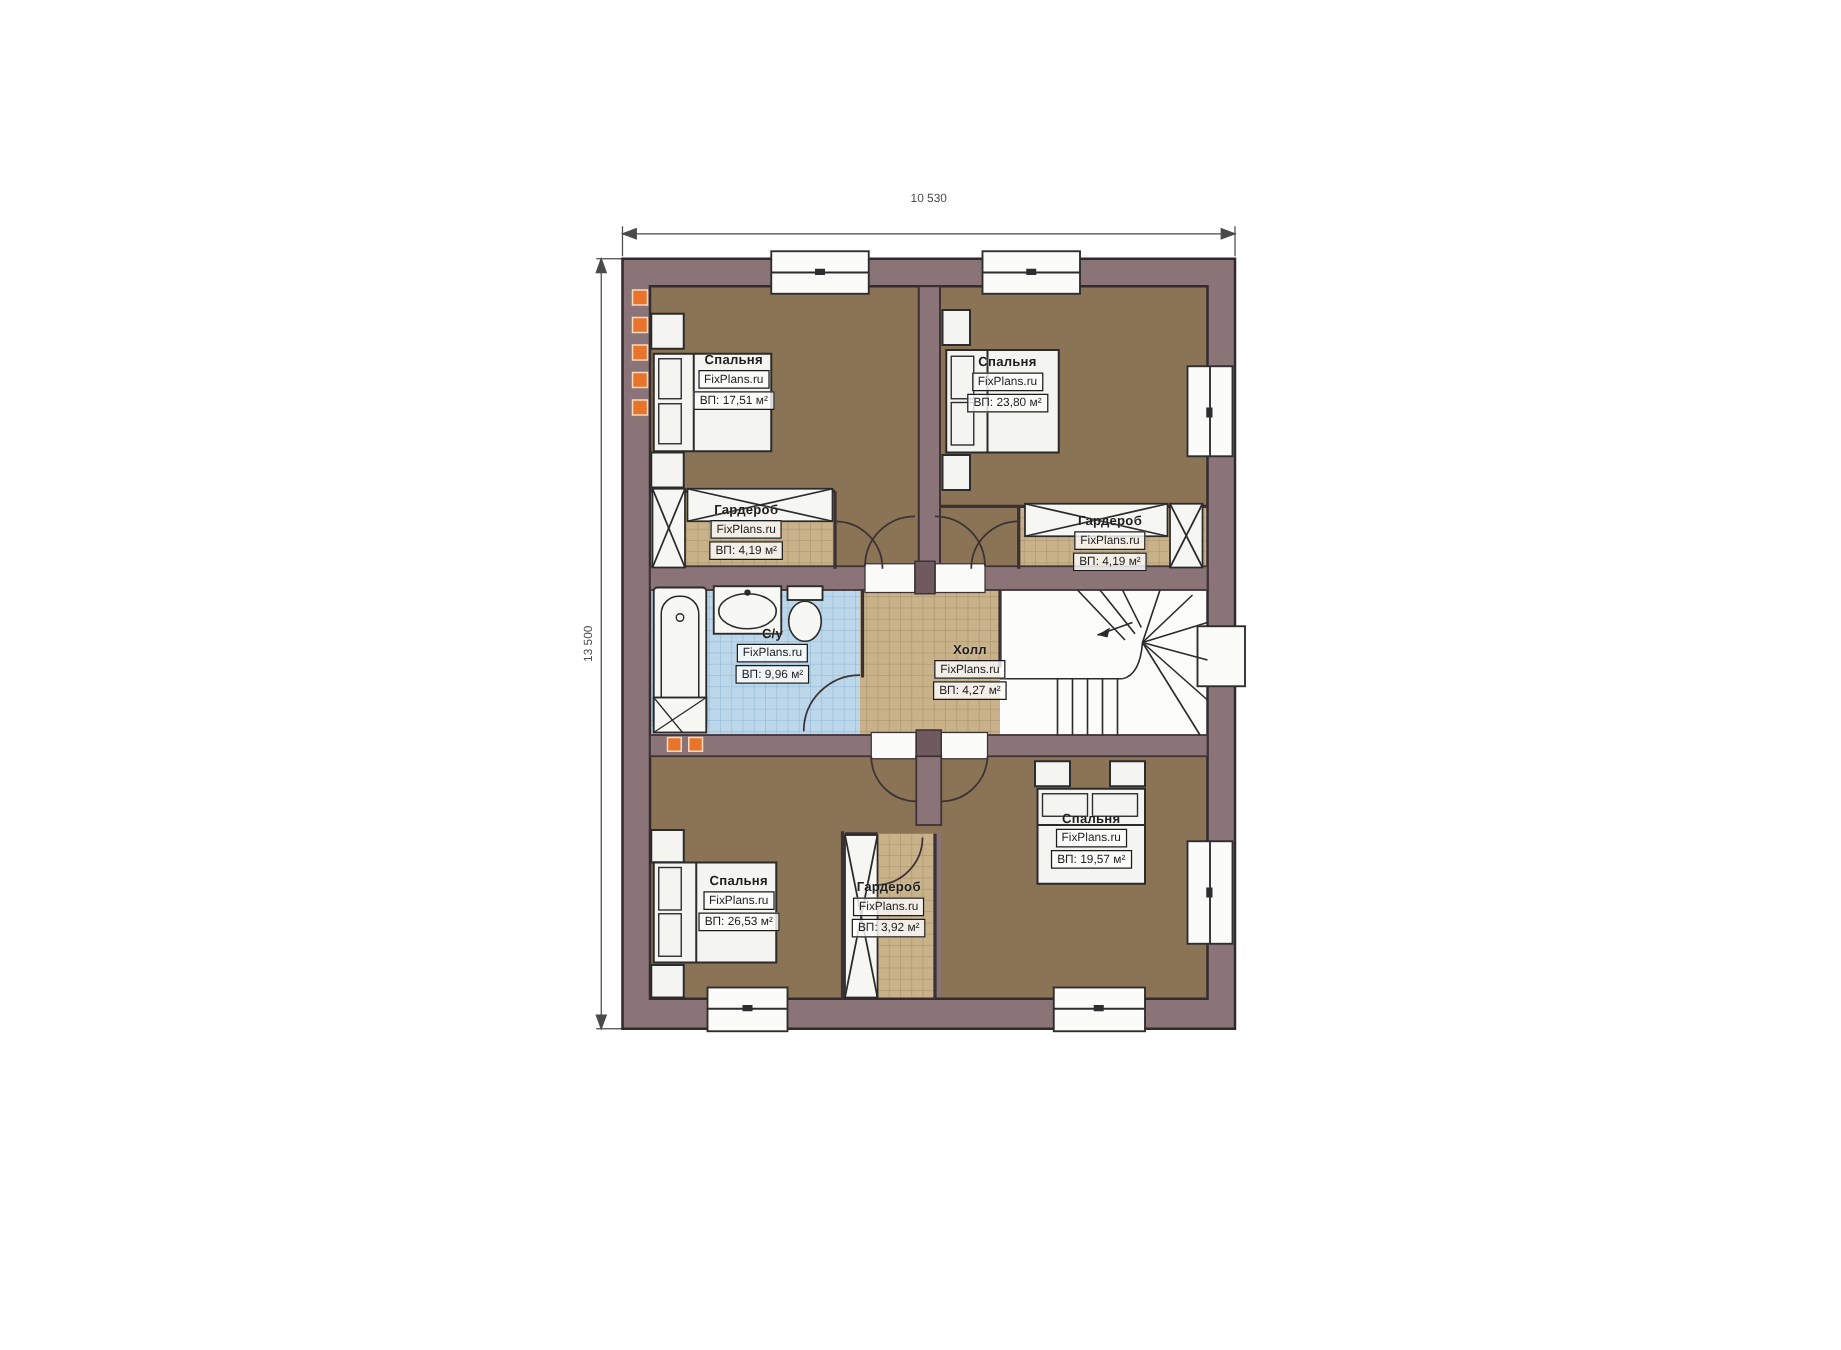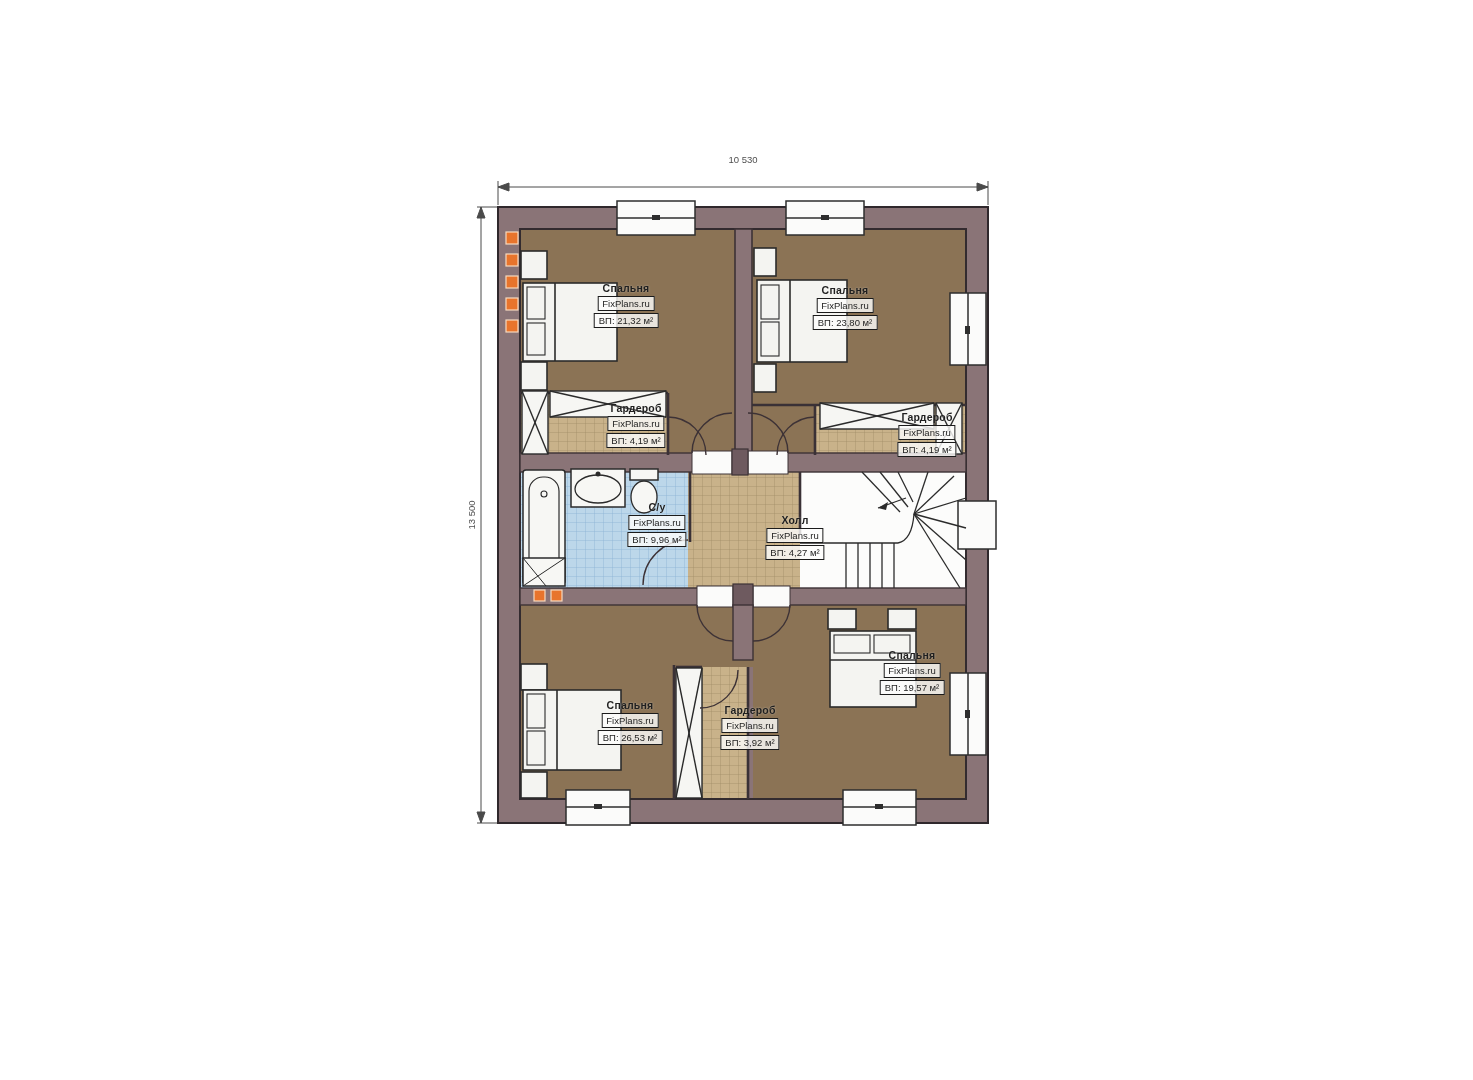--- a/index.html
+++ b/index.html
@@ -10,21 +10,20 @@
     position:relative;
     overflow:hidden;
   }
   .plan-svg { position:absolute; left:0; top:0; }
 
   .room-label {
     position:absolute;
     transform:translate(-50%,-50%);
     display:flex; flex-direction:column; align-items:center;
     z-index:5;
-    margin-left:39px;
   }
   .room-name {
     font-size:10.5px; font-weight:bold; color:#1f1f1f;
     letter-spacing:0.2px; white-space:nowrap;
     text-shadow:0 0 2px rgba(255,255,255,0.45);
   }
   .label-box {
     margin-top:2px;
     border:1.3px solid #1b1b1b;
     background:rgba(253,253,251,0.82);
@@ -269,21 +268,21 @@
     <rect x="506" y="298" width="12" height="12"></rect>
     <rect x="506" y="320" width="12" height="12"></rect>
     <rect x="534" y="590" width="11" height="11"></rect>
     <rect x="551" y="590" width="11" height="11"></rect>
   </g>
 </svg>
 
 <div class="room-label" style="left:587px;top:305px">
   <div class="room-name">Спальня</div>
   <div class="label-box">FixPlans.ru</div>
-  <div class="label-box">ВП: 21,32 м²</div>
+  <div class="label-box">ВП: 17,51 м²</div>
 </div>
 
 <div class="room-label" style="left:806px;top:307px">
   <div class="room-name">Спальня</div>
   <div class="label-box">FixPlans.ru</div>
   <div class="label-box">ВП: 23,80 м²</div>
 </div>
 
 <div class="room-label" style="left:597px;top:425px">
   <div class="room-name">Гардероб</div>
@@ -296,21 +295,21 @@
   <div class="label-box">FixPlans.ru</div>
   <div class="label-box">ВП: 4,19 м²</div>
 </div>
 
 <div class="room-label" style="left:618px;top:524px">
   <div class="room-name">С/у</div>
   <div class="label-box">FixPlans.ru</div>
   <div class="label-box">ВП: 9,96 м²</div>
 </div>
 
-<div class="room-label" style="left:756px;top:537px">
+<div class="room-label" style="left:776px;top:537px">
   <div class="room-name">Холл</div>
   <div class="label-box">FixPlans.ru</div>
   <div class="label-box">ВП: 4,27 м²</div>
 </div>
 
 <div class="room-label" style="left:591px;top:722px">
   <div class="room-name">Спальня</div>
   <div class="label-box">FixPlans.ru</div>
   <div class="label-box">ВП: 26,53 м²</div>
 </div>

